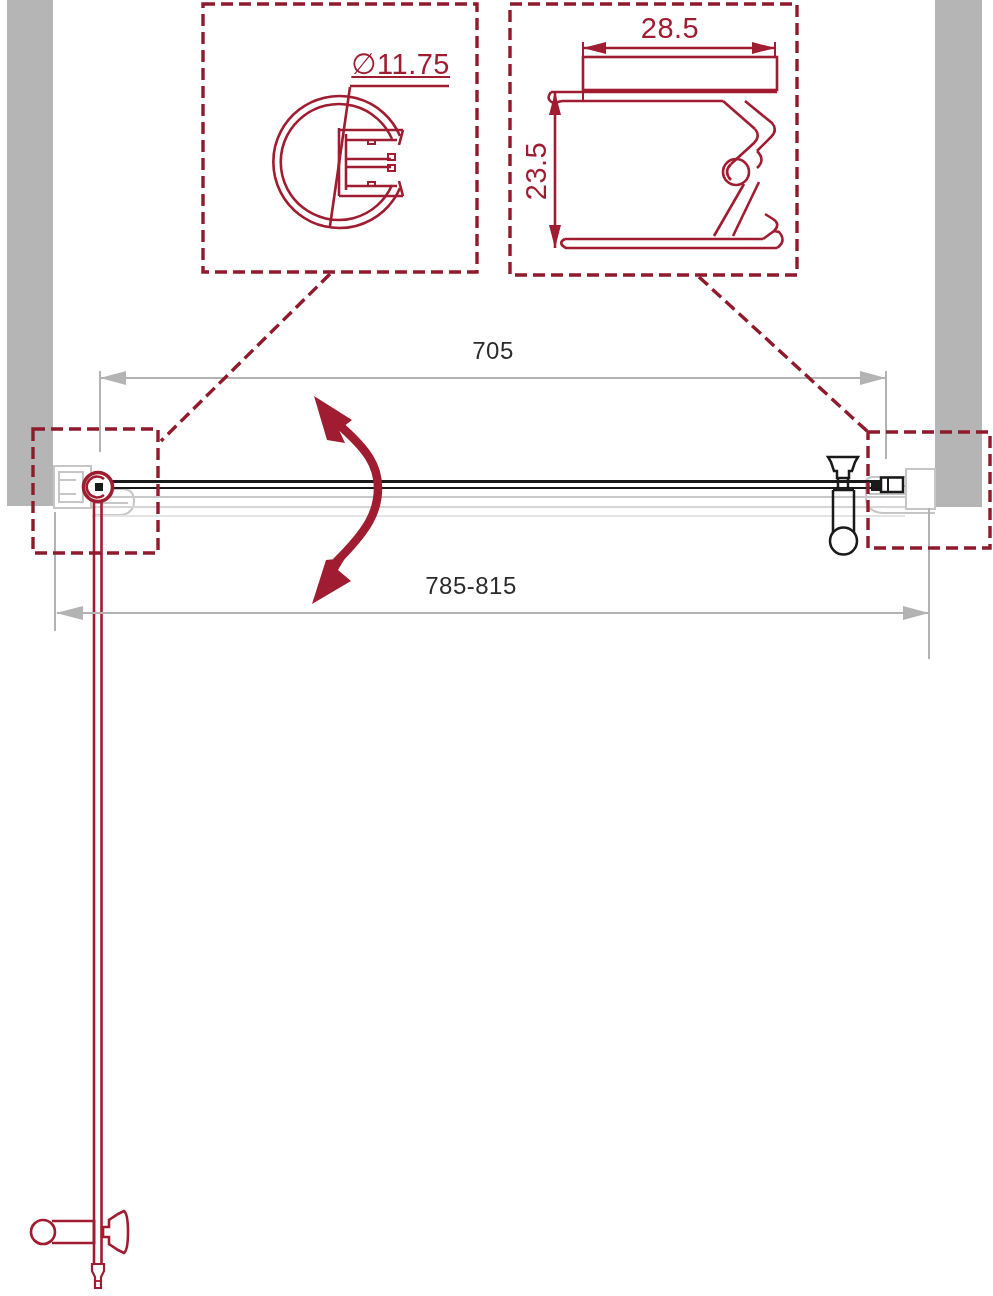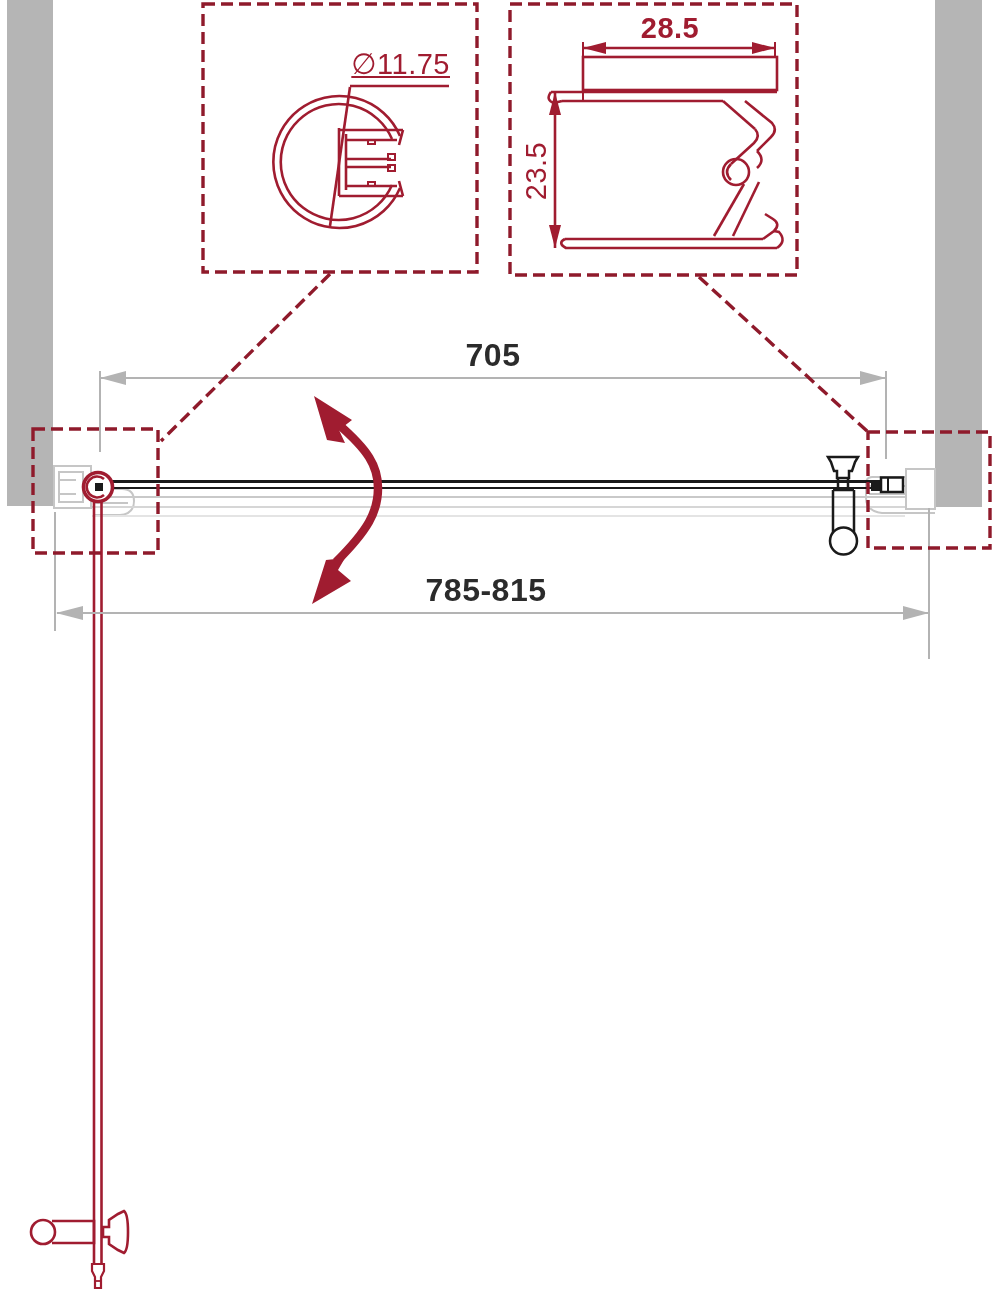--- a/index.html
+++ b/index.html
@@ -2,25 +2,25 @@
 <html><head>
 <meta charset="utf-8">
 <style>
   html,body{margin:0;padding:0;background:#ffffff;}
   .canvas{
     position:relative;width:993px;height:1296px;background:#ffffff;
     font-family:"Liberation Sans","DejaVu Sans",sans-serif;overflow:hidden;
   }
   .canvas svg{position:absolute;left:0;top:0;}
   .dim-label{
-    position:absolute;color:#2b2b2b;font-size:32px;line-height:1;
+    position:absolute;color:#2b2b2b;font-size:24px;line-height:1;
     letter-spacing:0.5px;white-space:nowrap;
   }
   .red-label{color:#A01C30;font-size:29px;}
-  .center{text-align:center;font-weight:bold;}
+  .center{text-align:center;}
   .right{text-align:right;text-decoration:underline;}
   .rot{transform:translate(-50%,-50%) rotate(-90deg);}
 </style>
 </head>
 <body>
 
 <div class="canvas">
 
 <svg width="993" height="1296" viewBox="0 0 993 1296">
 
@@ -170,21 +170,21 @@
     <line x1="565" y1="239" x2="763" y2="239"></line>
     <line x1="573" y1="248" x2="777" y2="248"></line>
     <path d="M565,239 Q557,243 566,248 L573,248"></path>
     <path d="M763,239 L774,231 Q781,224 773,219 L765,214"></path>
     <path d="M777,248 Q787,241 779,232 L774,231"></path>
   </g>
 </svg>
 
 <div class="dim-label center" style="left:100px;top:339px;width:786px;">705</div>
 
-<div class="dim-label center" style="left:58px;top:574px;width:856px;">785-815</div>
+<div class="dim-label center" style="left:43px;top:574px;width:856px;">785-815</div>
 
 <div class="dim-label red-label right" style="left:336px;top:50px;width:114px;">∅11.75</div>
 
 <div class="dim-label red-label center" style="left:610px;top:14px;width:120px;">28.5</div>
 
 <div class="dim-label red-label rot" style="left:536px;top:171px;">23.5</div>
 
 </div>
 
 </body></html>

